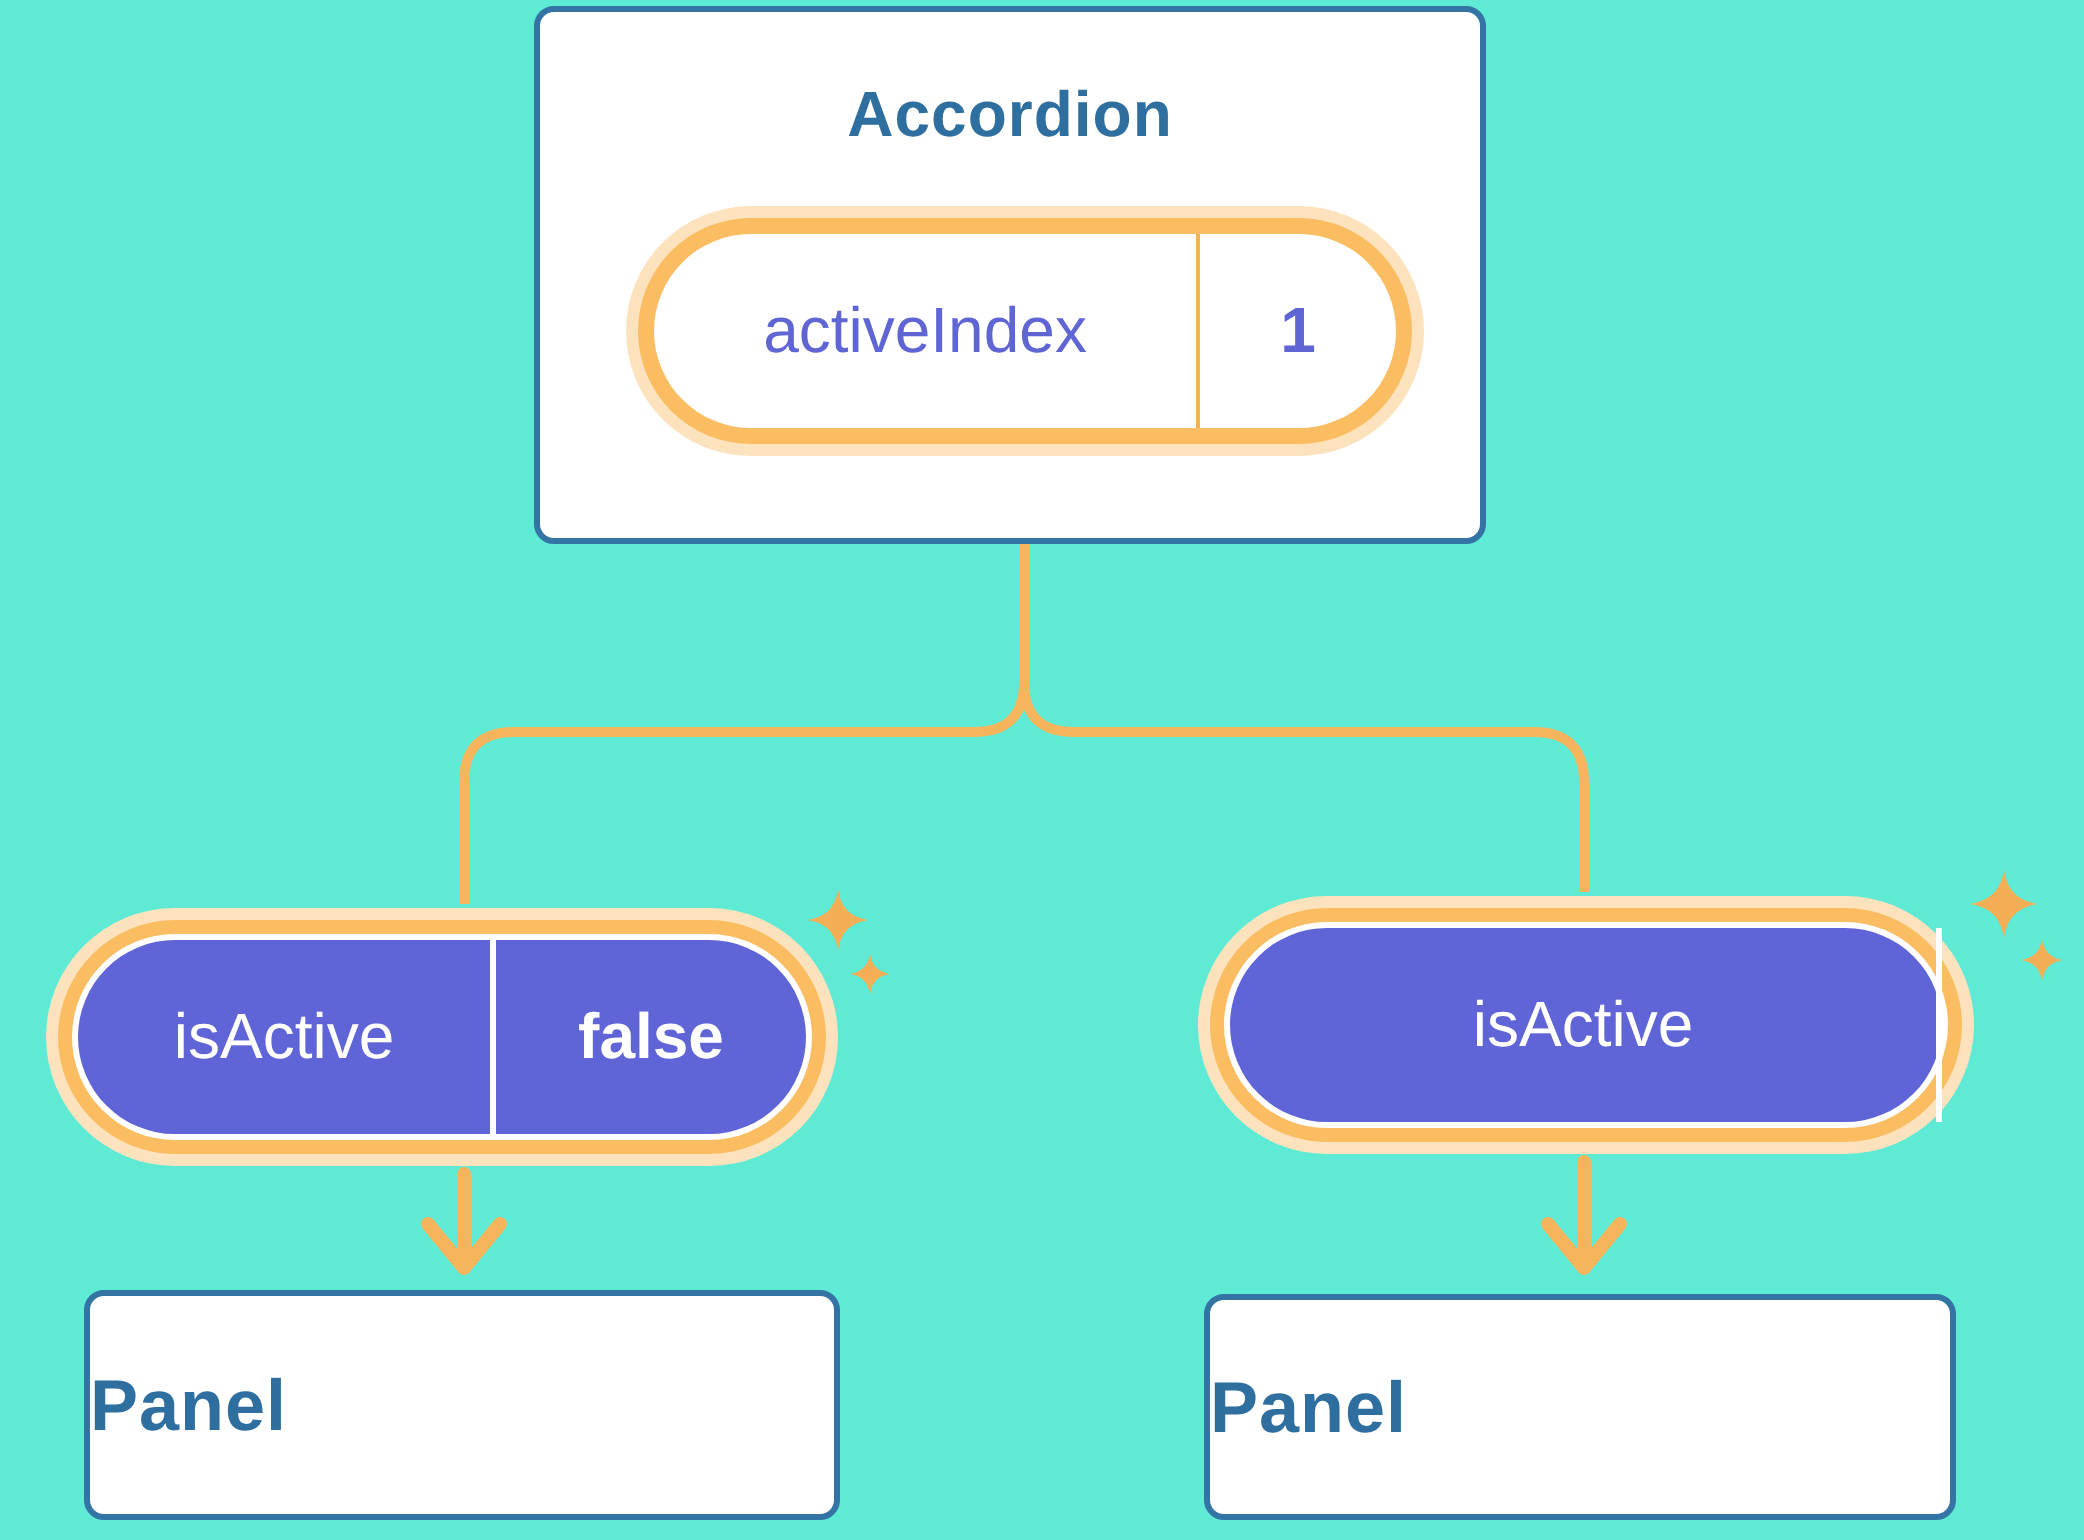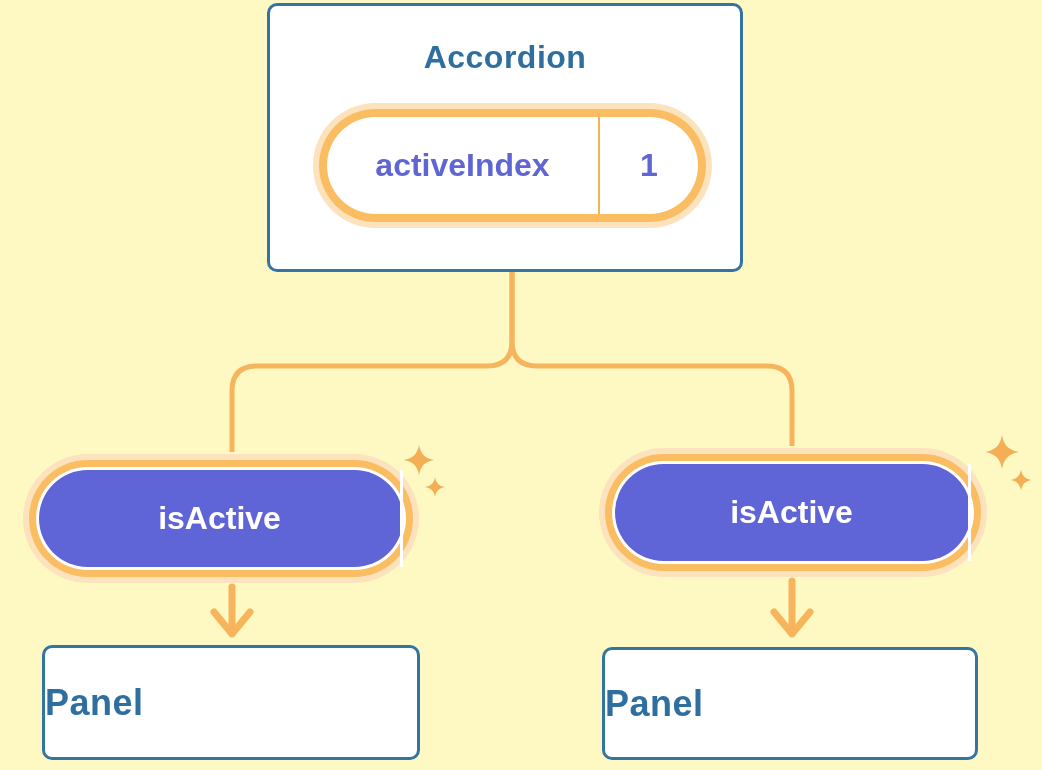--- a/index.html
+++ b/index.html
@@ -1,21 +1,21 @@
 <!DOCTYPE html>
 <html><head>
 <meta charset="utf-8">
 <style>
   * { margin: 0; padding: 0; box-sizing: border-box; }
   html, body { background: #4B6471; }
   .canvas {
     position: relative;
     width: 1042px;
     height: 770px;
-    background: #fef9c3;
+    background: #5eead4;
     font-family: "Liberation Sans", sans-serif;
     overflow: hidden;
   }
   
   .box {
     position: absolute;
     background: #ffffff;
     border: 3px solid #3474A4;
     border-radius: 10px;
   }
@@ -52,21 +52,20 @@
   .pill-purple {
     background: #5F64D6;
     color: #ffffff;
     box-shadow: 0 0 0 3px #ffffff, 0 0 0 10px #FBBD62, 0 0 0 16px #FCE3BE;
   }
   .seg {
     display: flex;
     align-items: center;
     justify-content: center;
     flex: 1 1 auto;
-    font-weight: bold;
   }
   .seg-value { flex: 0 0 auto; font-weight: 700; }
   .divider { flex: 0 0 auto; }
   .divider-orange { width: 2px; background: #F7B155; }
   .divider-white { width: 3px; background: #ffffff; }
   svg.overlay {
     position: absolute;
     left: 0; top: 0;
     pointer-events: none;
   }
@@ -114,20 +113,21 @@
 
   <div class="pill pill-white" style="left:327px; top:117px; width:371px; height:97px;">
     <div class="seg">activeIndex</div>
     <div class="divider divider-orange"></div>
     <div class="seg seg-value" style="width:98px;">1</div>
   </div>
 
   <div class="pill pill-purple" style="left:39px; top:470px; width:364px; height:97px;">
     <div class="seg">isActive</div>
     <div class="divider divider-white"></div>
+    <div class="seg seg-value" style="width:155px;">false</div>
   </div>
 
   <div class="pill pill-purple" style="left:615px; top:464px; width:356px; height:97px;">
     <div class="seg">isActive</div>
     <div class="divider divider-white"></div>
   </div>
 
   <div class="box panel" style="left:42px; top:645px; width:378px; height:115px;">
     <span>Panel</span>
   </div>

